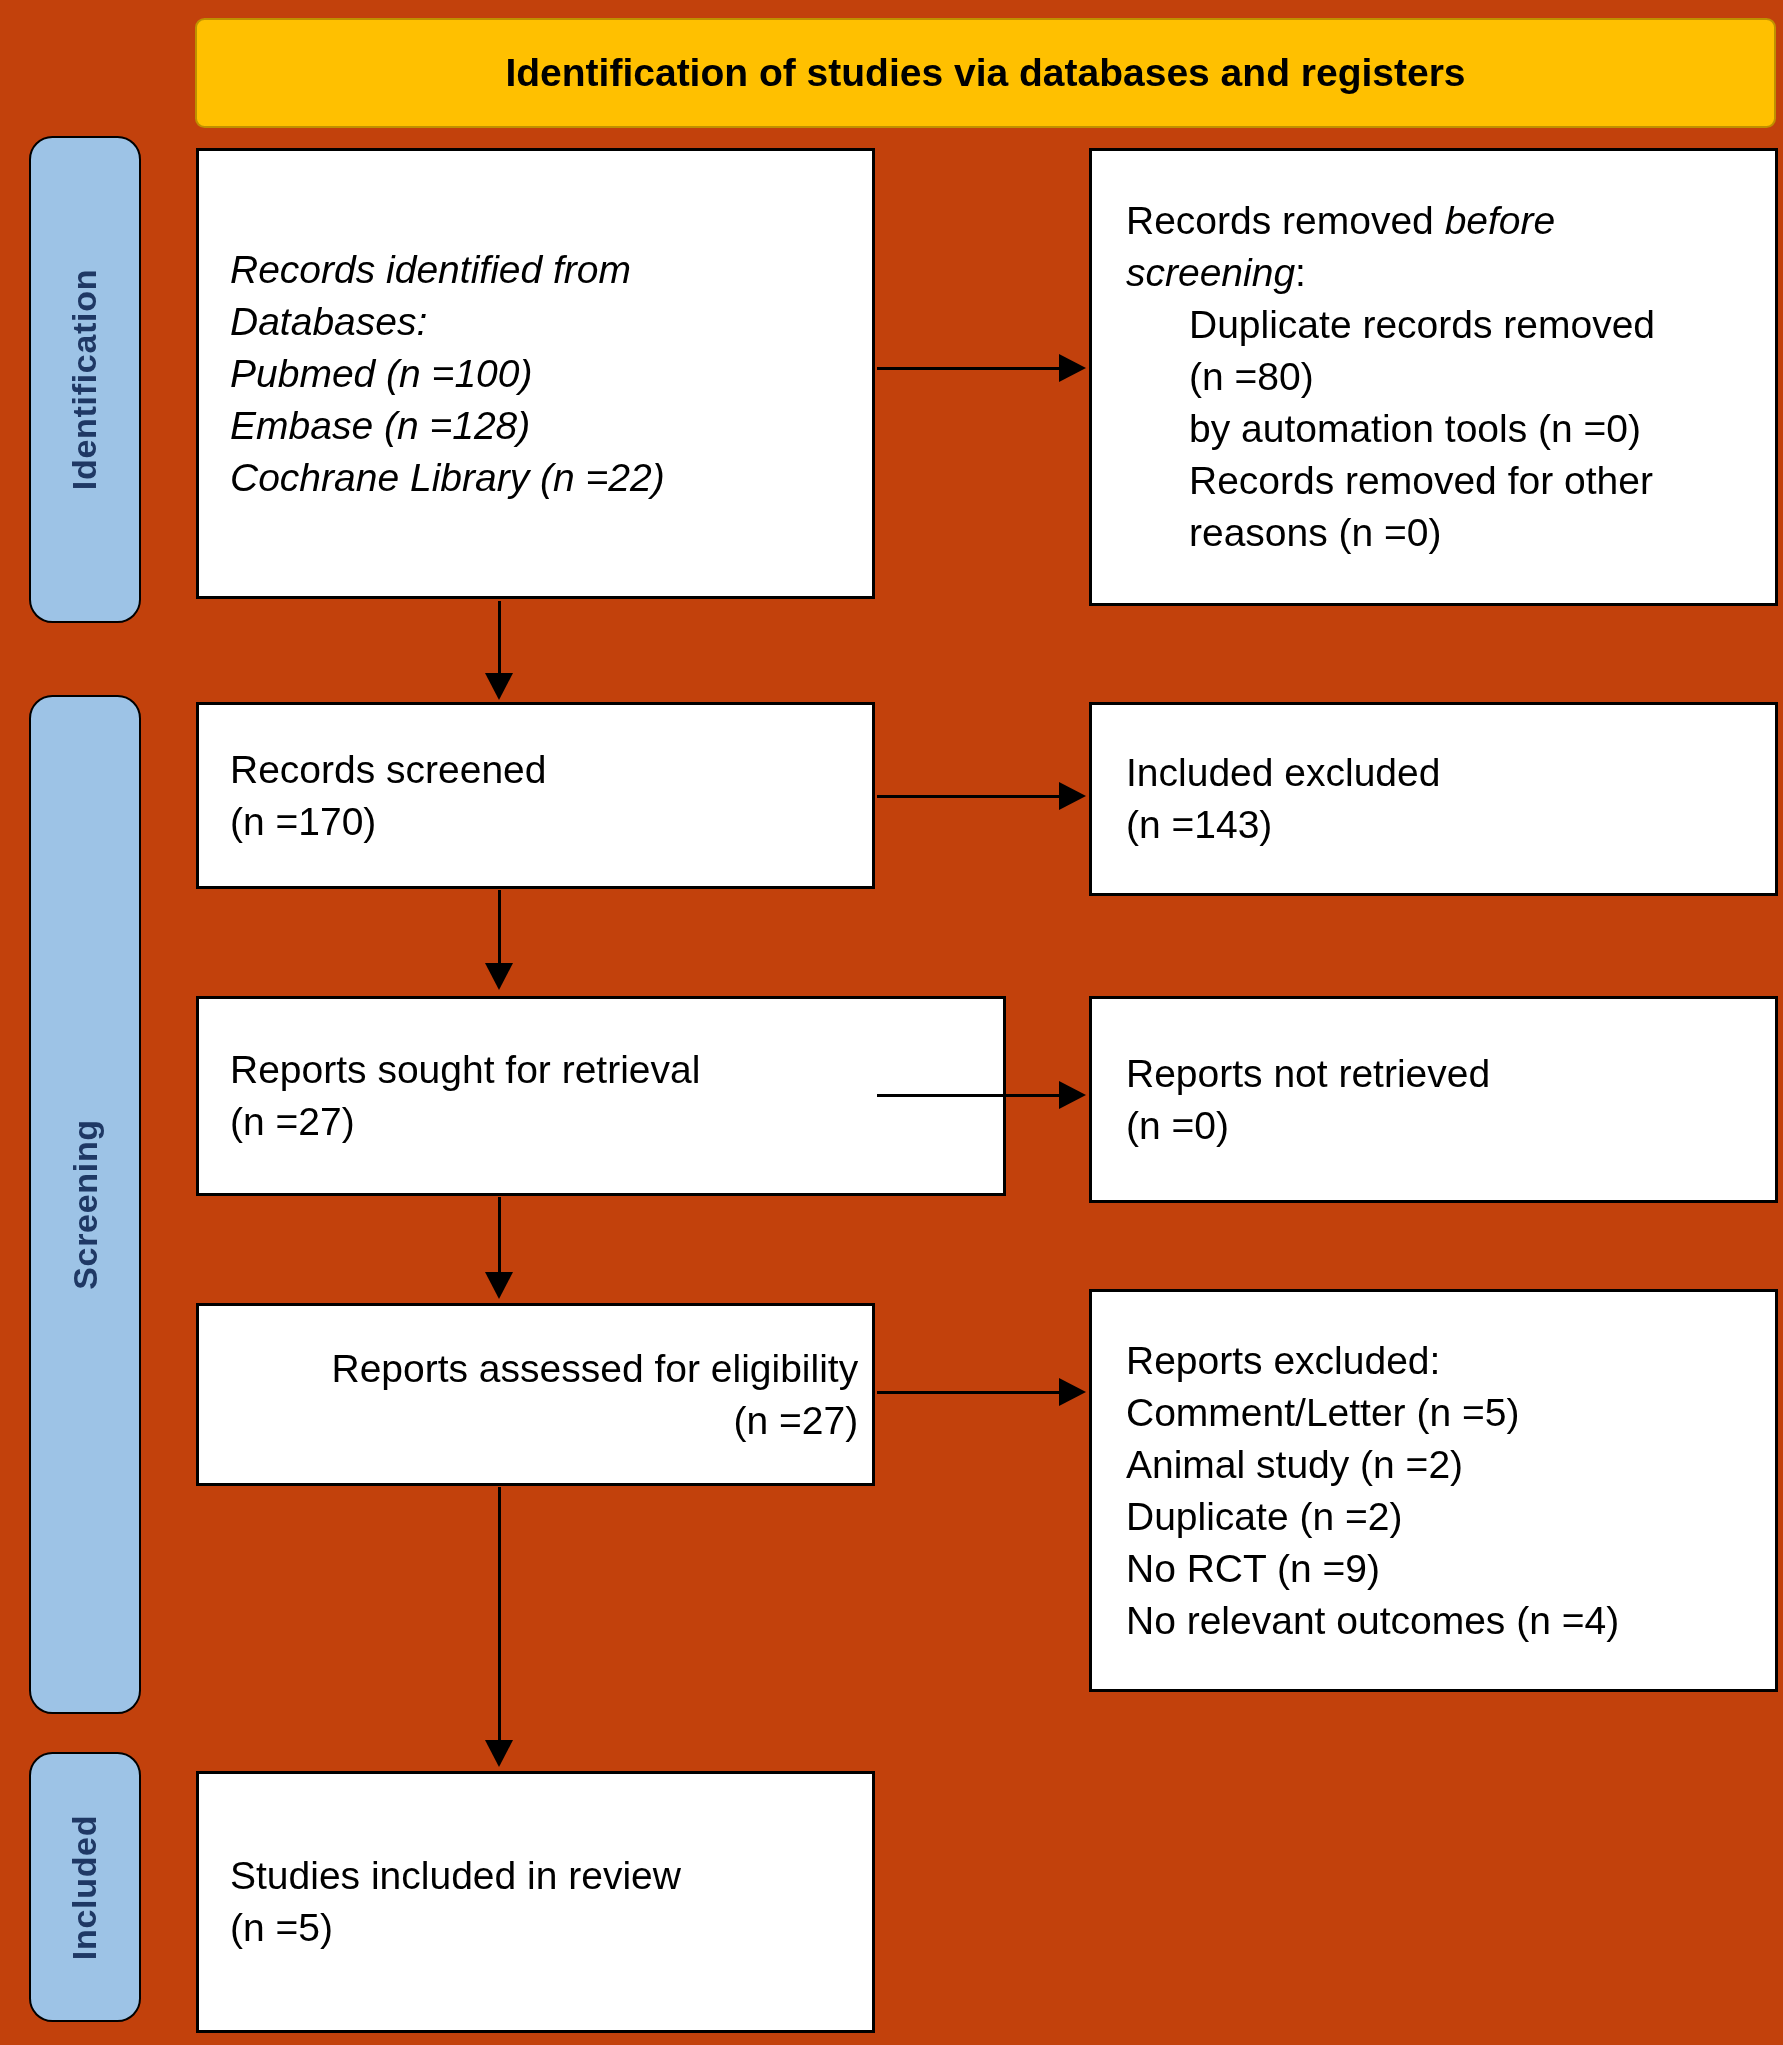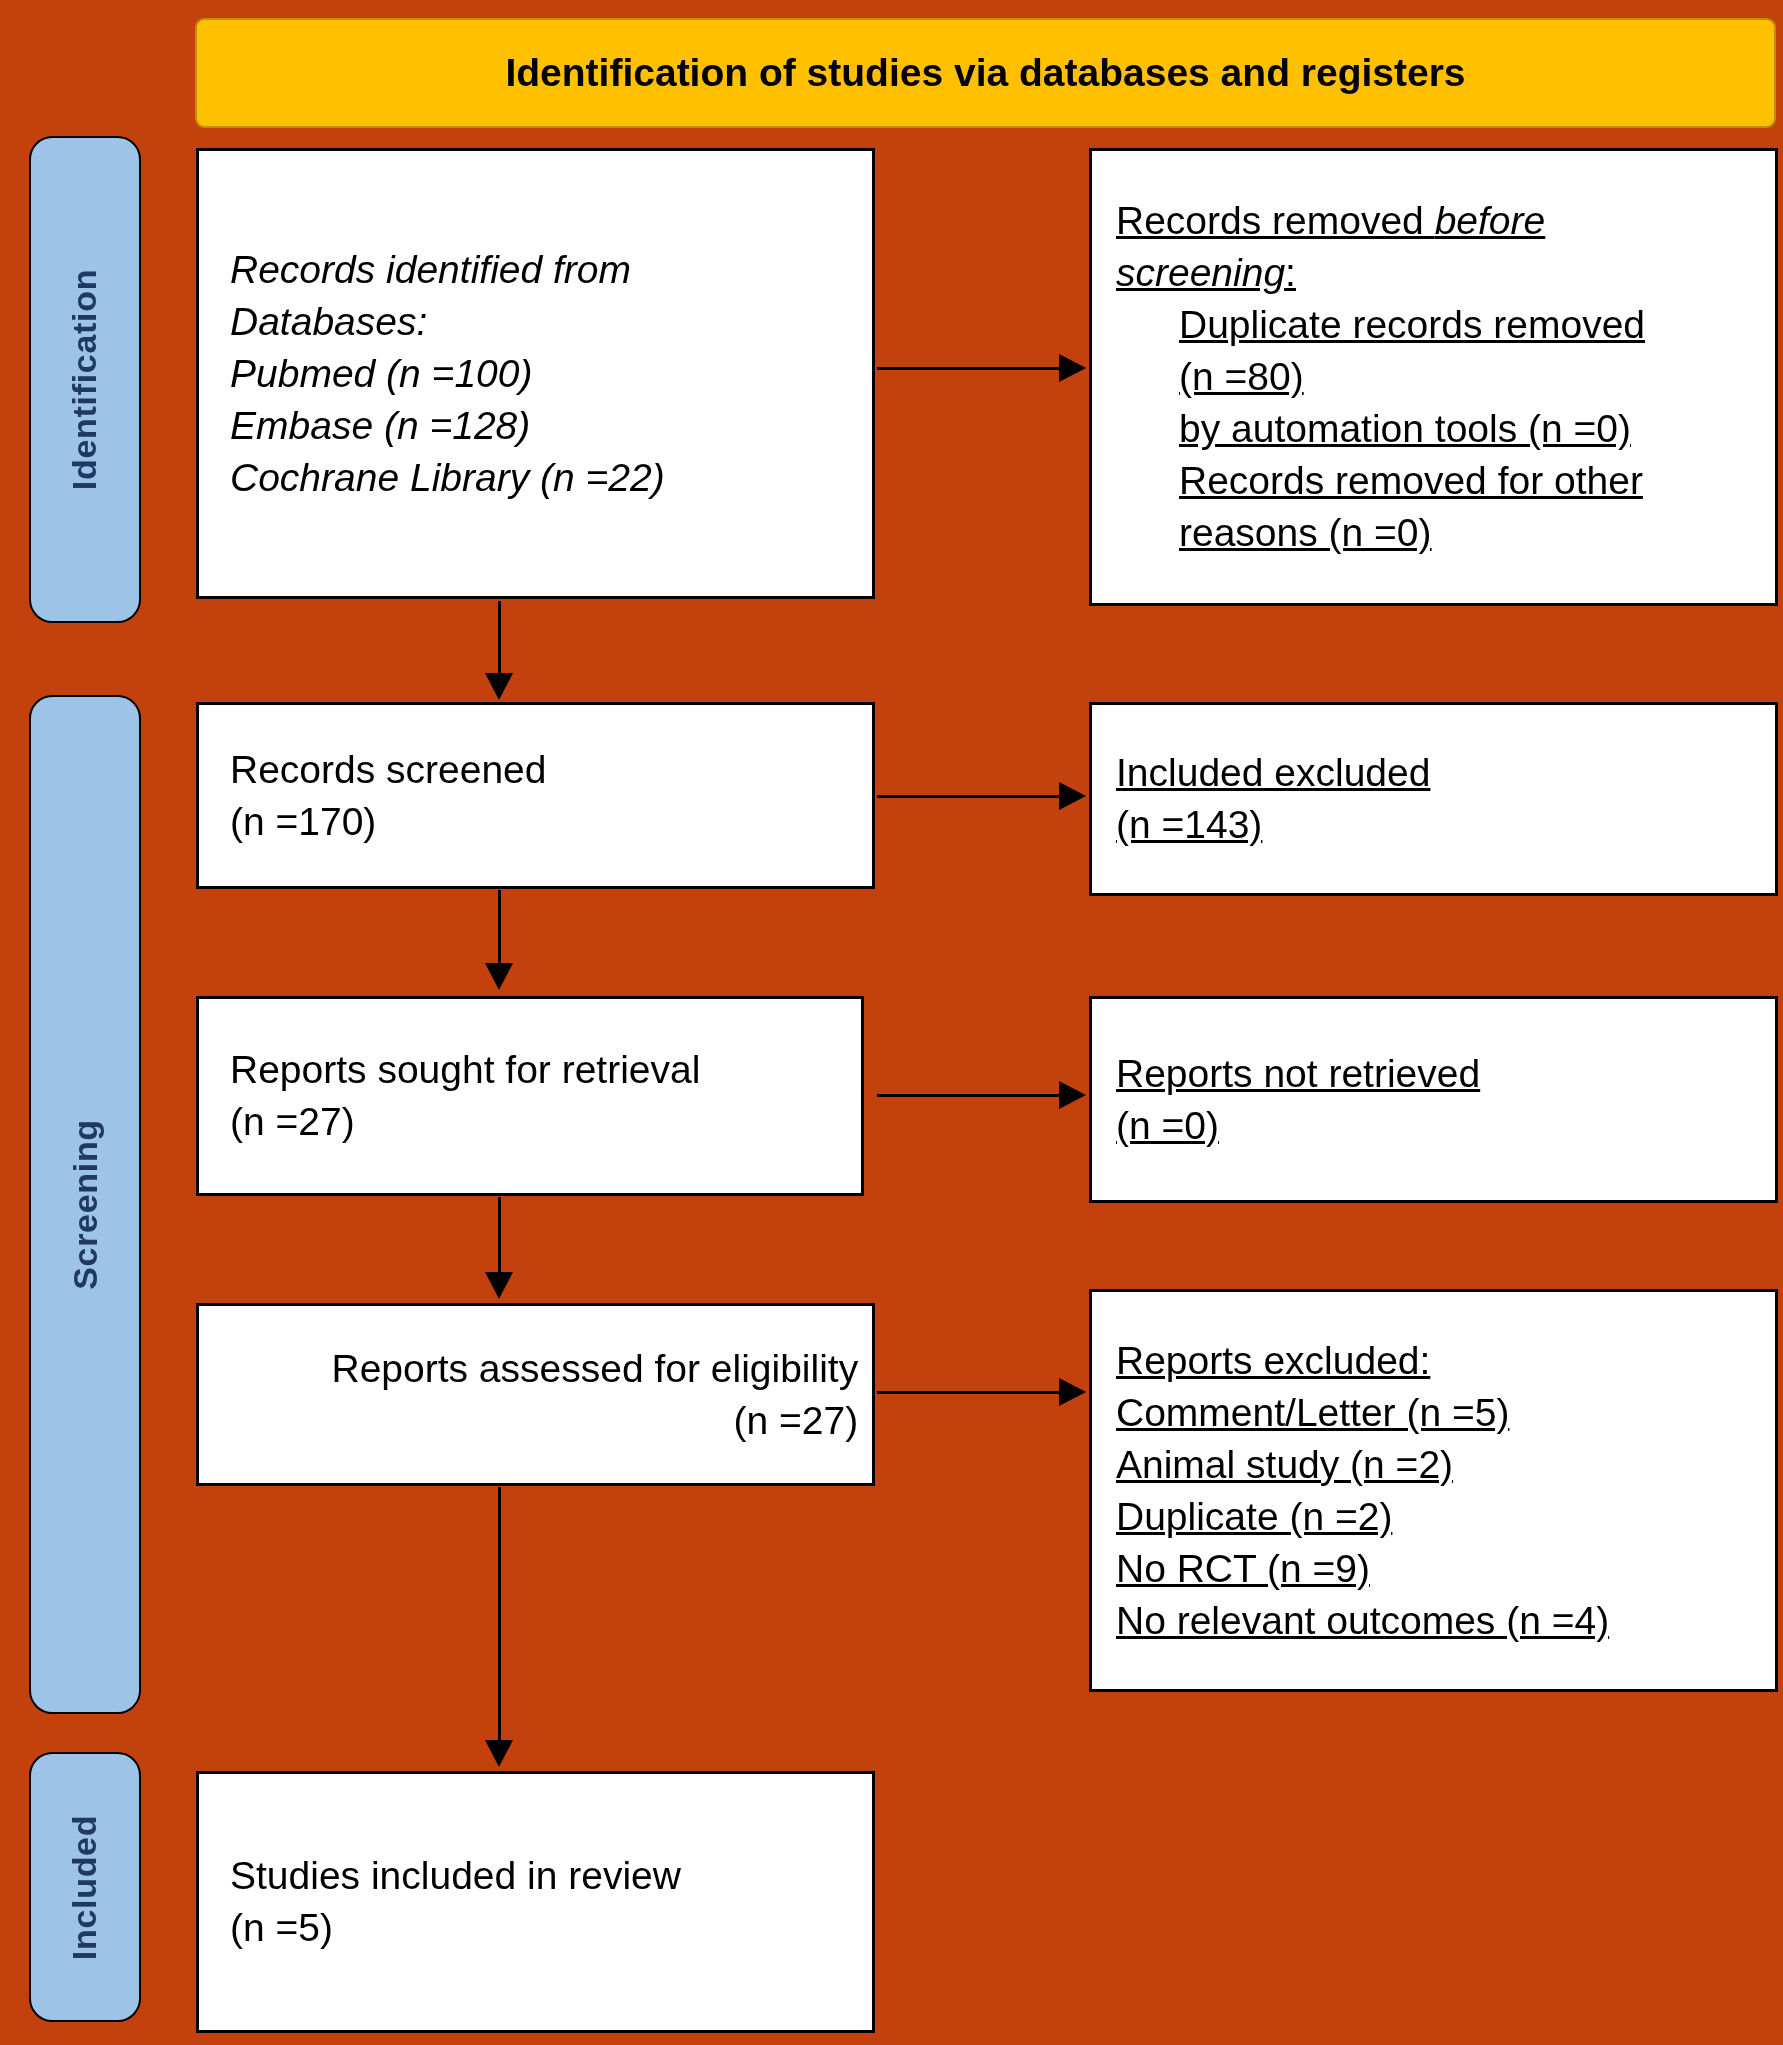--- a/index.html
+++ b/index.html
@@ -21,21 +21,21 @@
   }
   .side-label{
     transform:rotate(-90deg);white-space:nowrap;font-weight:bold;
     font-size:34px;color:#1F3864;letter-spacing:0.7px;
   }
   .box{
     position:absolute;background:#fff;border:3.4px solid #000;box-sizing:border-box;
     display:flex;flex-direction:column;justify-content:center;
     padding:13.8px 13.8px 13.8px 31px;font-size:39px;line-height:52px;
   }
-  .right-box{padding-left:24px;text-decoration:underline;}
+  .right-box{padding-left:34px;}
   .indent{margin-left:63px;}
   .it{font-style:italic;}
   .shaft-v{position:absolute;width:3.4px;background:#000;}
   .head-v{position:absolute;width:0;height:0;border-left:14.5px solid transparent;border-right:14.5px solid transparent;border-top:27.6px solid #000;}
   .shaft-h{position:absolute;height:3.4px;background:#000;}
   .head-h{position:absolute;width:0;height:0;border-top:14.5px solid transparent;border-bottom:14.5px solid transparent;border-left:27.6px solid #000;}
 </style>
 </head>
 <body>
 
@@ -61,21 +61,21 @@
     <div>Pubmed (n =100)</div>
     <div>Embase (n =128)</div>
     <div>Cochrane Library (n =22)</div>
   </div>
 
   <div class="box" style="left:196px;top:702px;width:679px;height:187px;">
     <div>Records screened</div>
     <div>(n =170)</div>
   </div>
 
-  <div class="box" style="left:196px;top:996px;width:668px;height:200px;">
+  <div class="box" style="left:196px;top:996px;width:810px;height:200px;">
     <div>Reports sought for retrieval</div>
     <div>(n =27)</div>
   </div>
 
   <div class="box" style="left:196px;top:1303px;width:679px;height:183px;text-align:right;">
     <div>Reports assessed for eligibility</div>
     <div>(n =27)</div>
   </div>
 
   <div class="box" style="left:196px;top:1771px;width:679px;height:262px;">

